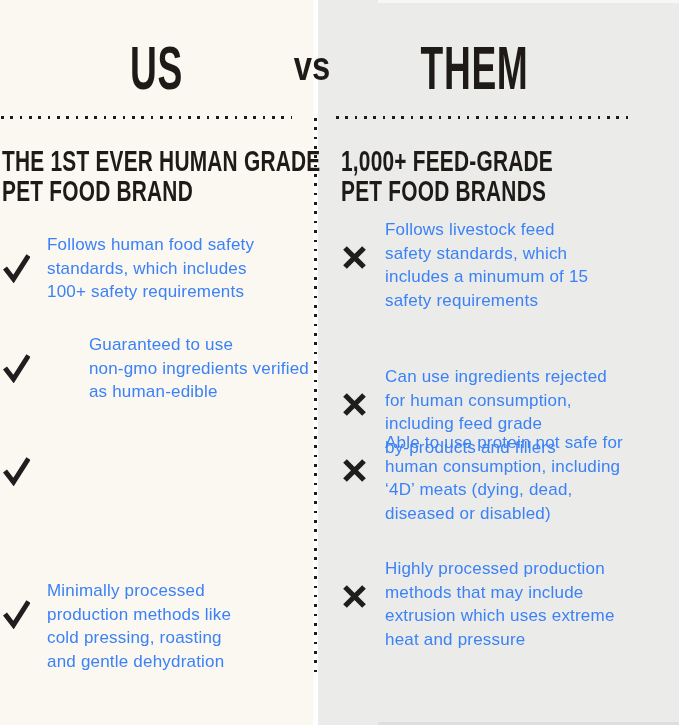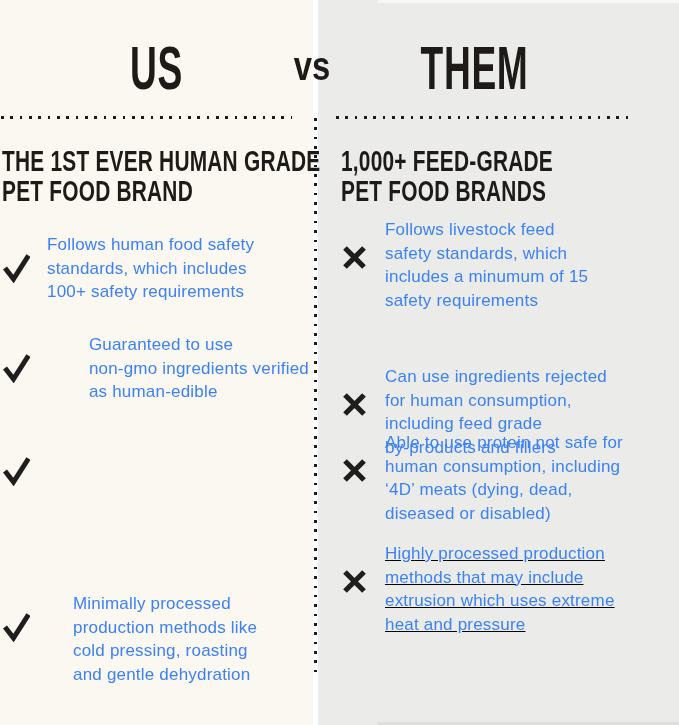--- a/index.html
+++ b/index.html
@@ -85,25 +85,25 @@
   .bullet-text {
     font-size: 17px; line-height: 23.5px;
     letter-spacing: 0.2px;
     color: #3b82f6;
     white-space: pre-line;
   }
   
   .us-b0   { top: 233px; }
   .us-b1   { top: 333px; justify-content: space-between; }
   .us-b2   { top: 436px; }
-  .us-b3   { top: 592px; gap: 26px; }
+  .us-b3   { top: 579px; }
   .them-b0 { top: 218px; }
   .them-b1 { top: 343px; margin-top: 22px; }
   .them-b2 { top: 431px; }
-  .them-b3 { top: 542px; text-decoration: underline; }
+  .them-b3 { top: 557px; }
 </style>
 </head>
 <body>
 
 <div class="panel panel-left"></div>
 <div class="panel panel-right"></div>
 
 <div class="big-title big-title-us">US</div>
 <div class="vs-label">vs</div>
 <div class="big-title big-title-them">THEM</div>

